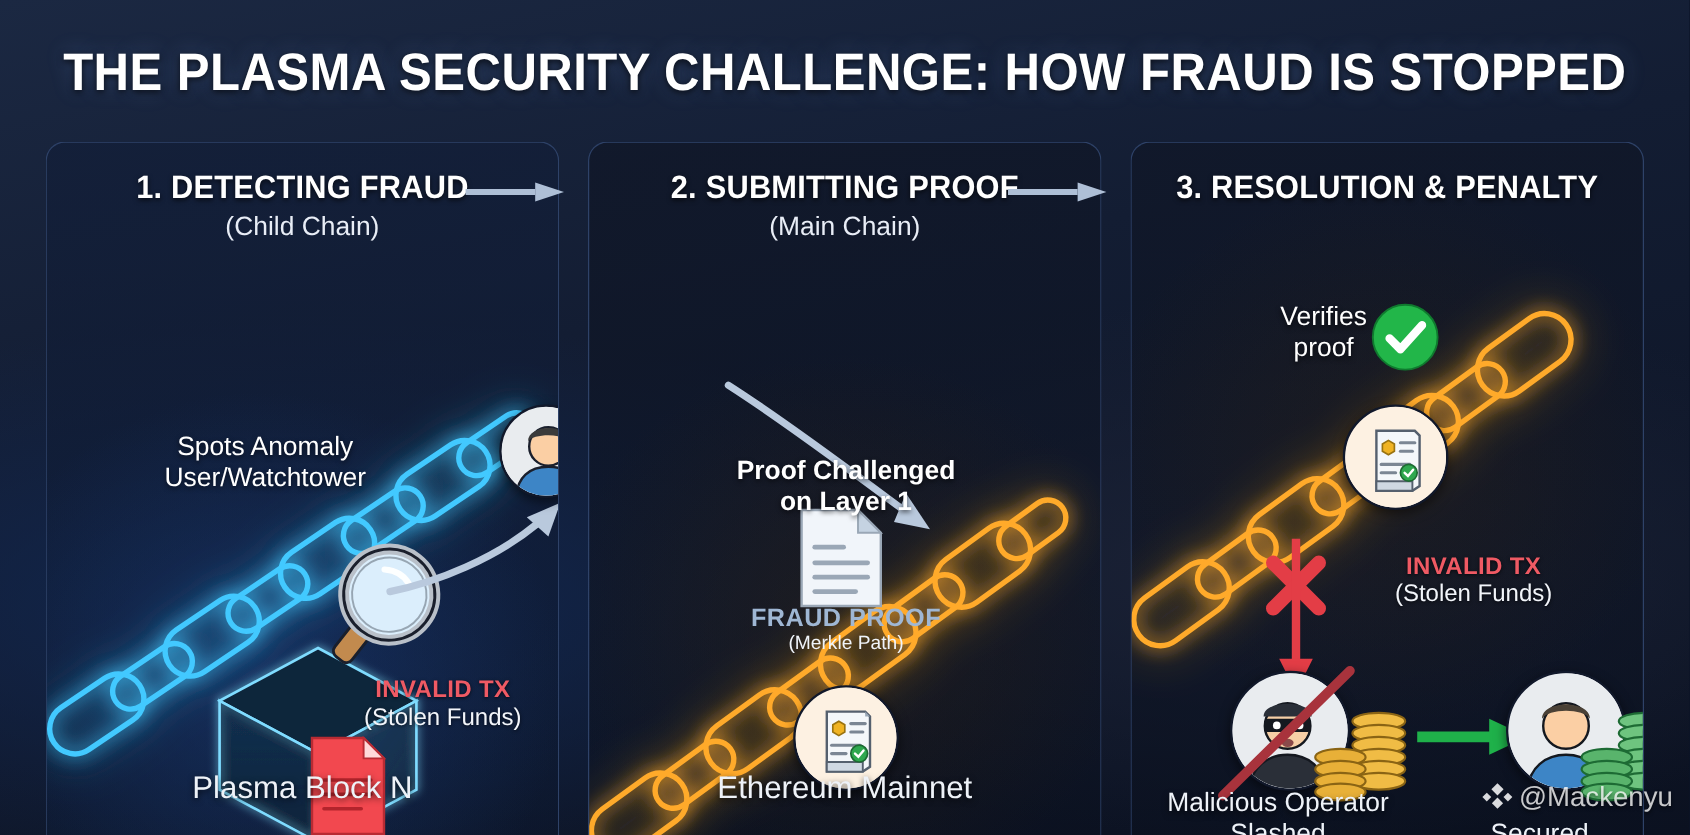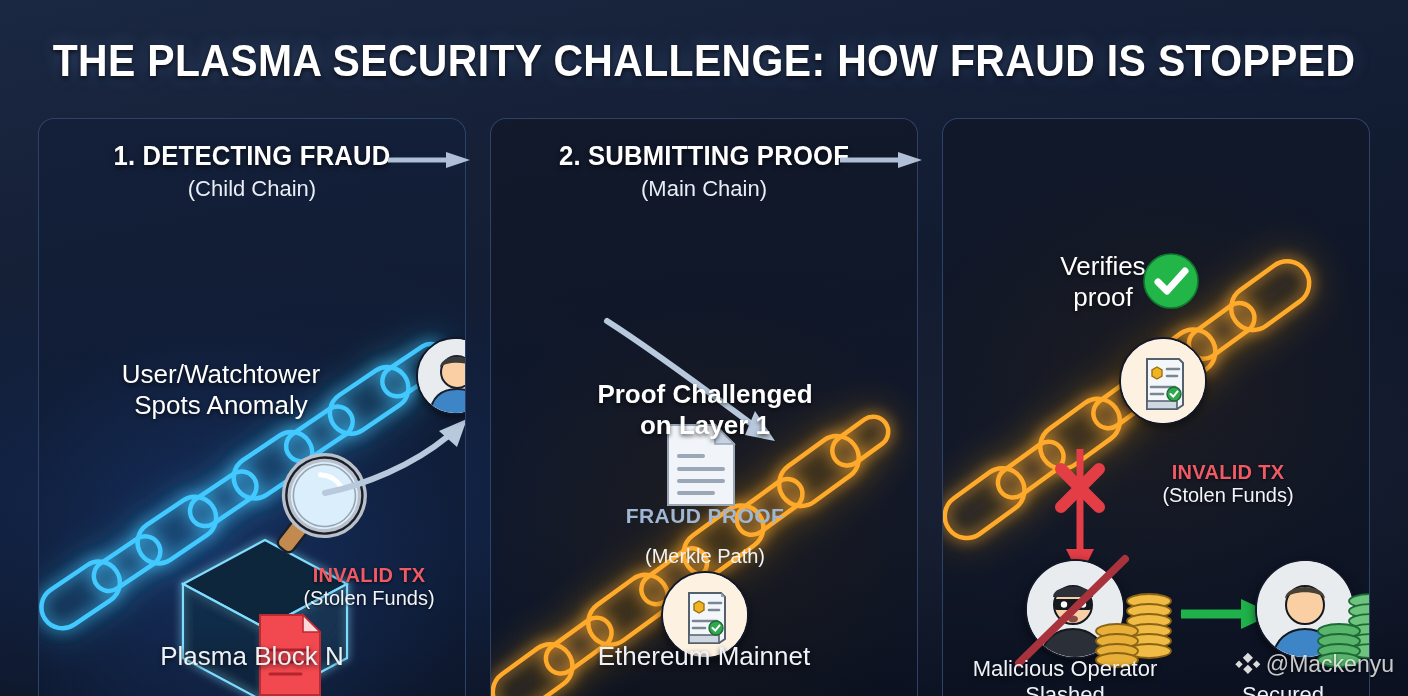--- a/index.html
+++ b/index.html
@@ -83,38 +83,38 @@
 
   
   .lbl {
     position: absolute;
     color: #ffffff;
     font-size: 21px;
     line-height: 1.18;
     text-align: center;
     text-shadow: 0 2px 4px rgba(0,0,0,.65);
   }
-  .lbl.big { font-size: 26px; }
+  .lbl.big { font-size: 22px; }
   .bottom-lbl {
     position: absolute; bottom: 24px; left: 0; width: 100%;
     text-align: center; color: #eef2f8; font-size: 26px;
     text-shadow: 0 2px 5px rgba(0,0,0,.7);
   }
   .invalid-wrap { position: absolute; text-align: center; }
   .invalid-wrap .t1 {
     color: #ef5a64; font-weight: bold; font-size: 20px; letter-spacing: .3px;
     text-shadow: 0 1px 3px rgba(0,0,0,.7);
   }
   .invalid-wrap .t2 { color: #f2f5fa; font-size: 20px; text-shadow: 0 1px 3px rgba(0,0,0,.7); }
 
   .fraud-wrap { position: absolute; text-align: center; width: 260px; }
   .fraud-wrap .t1 {
     color: #9fb7d4; font-weight: bold; font-size: 21px; letter-spacing: .4px;
   }
-  .fraud-wrap .t2 { color: #f0f4fa; font-size: 20px; margin-top: 17px; }
+  .fraud-wrap .t2 { color: #f0f4fa; font-size: 16px; }
 
   
   .medallion {
     position: absolute; border-radius: 50%;
     background: #e9ecef;
     border: 2px solid #11182a;
     overflow: hidden;
     box-shadow: 0 3px 10px rgba(0,0,0,.55);
   }
 
@@ -221,22 +221,22 @@
     <div class="medallion" style="left:377px; top:218px; width:78px; height:78px;">
       <svg width="78" height="78" viewBox="0 0 78 78">
         <circle cx="39" cy="39" r="39" fill="#e9ecef"></circle>
         <path d="M12,78 C12,58 24,50 39,50 C54,50 66,58 66,78 Z" fill="#3d85c6" stroke="#1a1f2c" stroke-width="2"></path>
         <circle cx="39" cy="33" r="16" fill="#fbcfa4" stroke="#1a1f2c" stroke-width="2"></circle>
         <path d="M22,29 C22,14 56,14 56,29 C52,22 26,22 22,29 Z" fill="#3b3b3b"></path>
       </svg>
     </div>
 
     <div class="lbl big" style="left:32px; top:240px; width:300px;">
+      <div>Spots Anomaly</div>
       <div>User/Watchtower</div>
-      <div>Spots Anomaly</div>
     </div>
 
     <div class="invalid-wrap" style="left:235px; top:445px; width:190px;">
       <div class="t1">INVALID TX</div>
       <div class="t2">(Stolen Funds)</div>
     </div>
 
     <div class="bottom-lbl">Plasma Block N</div>
   </div>
 
@@ -325,20 +325,24 @@
 
     <div class="bottom-lbl">Ethereum Mainnet</div>
   </div>
 
   <svg class="step-arrow" id="arrow2" viewBox="0 0 82 16">
     <line x1="0" y1="8" x2="58" y2="8" stroke="#aebfd6" stroke-width="5"></line>
     <polygon points="58,0 82,8 58,16" fill="#aebfd6"></polygon>
   </svg>
 
   <div class="panel" id="panel3">
+    <div class="panel-head">
+      <div class="h">3. RESOLUTION &amp; PENALTY</div>
+      <div class="sub"></div>
+    </div>
 
     <svg style="position:absolute; left:-8px; top:110px;" width="470" height="360">
       <defs>
         <filter id="glowO3" x="-80%" y="-80%" width="260%" height="260%">
           <feGaussianBlur stdDeviation="7" result="p1"></feGaussianBlur>
           <feGaussianBlur stdDeviation="17" result="p2"></feGaussianBlur>
           <feMerge>
               <feMergeNode in="p2"></feMergeNode>
               <feMergeNode in="p1"></feMergeNode>
               <feMergeNode in="SourceGraphic"></feMergeNode>

